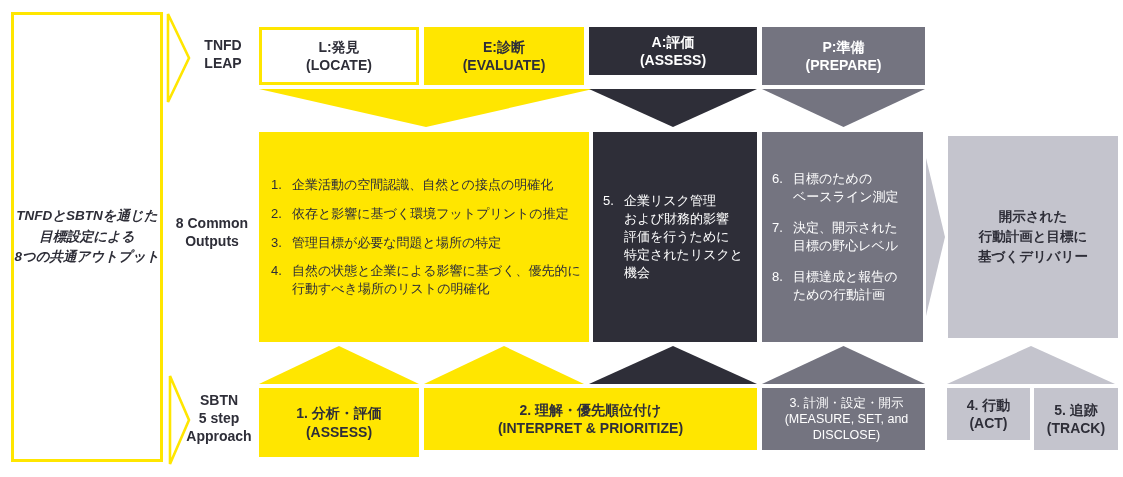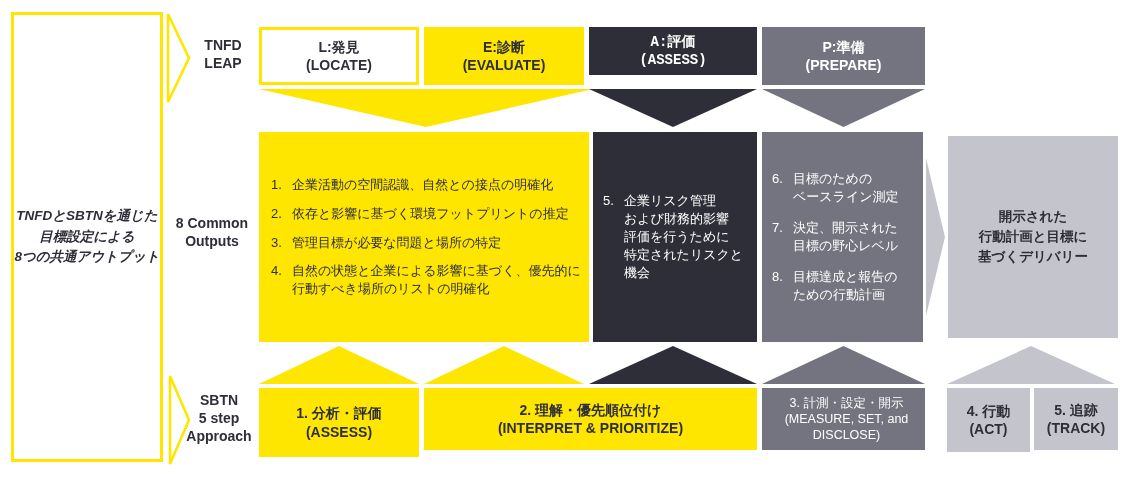--- a/index.html
+++ b/index.html
@@ -44,21 +44,21 @@
   <svg class="abs" style="left:166px;top:12px;" width="26" height="92" viewBox="0 0 26 92">
     <polygon points="2,2 23,46 2,90" fill="#ffffff" stroke="#FFE600" stroke-width="2.6"></polygon>
   </svg>
   <div class="abs box title-box pre outline-yellow" style="left:259px;top:27px;width:160px;height:58px;">L:発見
 (LOCATE)</div>
 
   <div class="abs row-label pre" style="left:188px;top:37px;width:70px;">TNFD
 LEAP</div>
   <div class="abs box title-box pre bg-yellow" style="left:424px;top:27px;width:160px;height:58px;">E:診断
 (EVALUATE)</div>
-  <div class="abs box title-box pre bg-dark white-txt" style="left:589px;top:27px;width:168px;height:48px;font-family:Liberation Mono, monospace;">A:評価
+  <div class="abs box title-box pre bg-dark white-txt" style="left:589px;top:27px;width:168px;height:48px;">A:評価
 (ASSESS)</div>
   <div class="abs box title-box pre bg-gray white-txt" style="left:762px;top:27px;width:163px;height:58px;">P:準備
 (PREPARE)</div>
 
   <div class="abs tri-down bg-yellow" style="left:259px;top:89px;width:334px;height:38px;"></div>
   <div class="abs tri-down bg-dark" style="left:589px;top:89px;width:168px;height:38px;"></div>
   <div class="abs tri-down bg-gray" style="left:762px;top:89px;width:163px;height:38px;"></div>
 
   <div class="abs row-label pre" style="left:166px;top:215px;width:92px;">8 Common
 Outputs</div>
@@ -132,18 +132,18 @@
 5 step
 Approach</div>
 
   <div class="abs box title-box pre bg-yellow" style="left:259px;top:388px;width:160px;height:69px;">1. 分析・評価
 (ASSESS)</div>
   <div class="abs box title-box pre bg-yellow" style="left:424px;top:388px;width:333px;height:62px;">2. 理解・優先順位付け
 (INTERPRET &amp; PRIORITIZE)</div>
   <div class="abs box small-title pre bg-gray white-txt" style="left:762px;top:388px;width:163px;height:62px;">3. 計測・設定・開示
 (MEASURE, SET, and
 DISCLOSE)</div>
-  <div class="abs box title-box pre bg-light" style="left:947px;top:388px;width:83px;height:64px;">4. 行動
+  <div class="abs box title-box pre bg-light" style="left:947px;top:388px;width:83px;height:52px;">4. 行動
 (ACT)</div>
   <div class="abs box title-box pre bg-light" style="left:1034px;top:388px;width:84px;height:62px;">5. 追跡
 (TRACK)</div>
 
 </div>
 
 </body></html>

